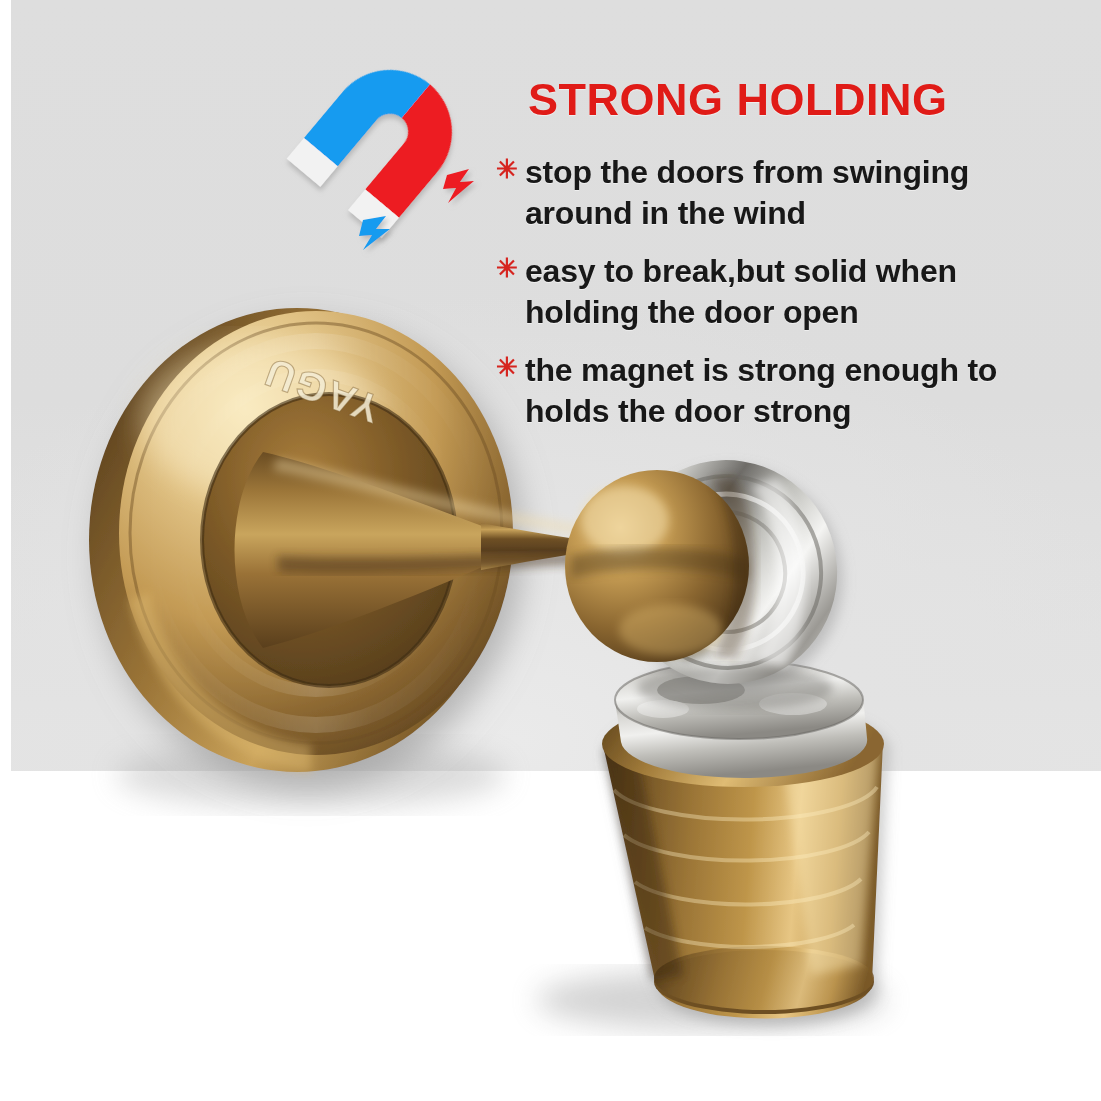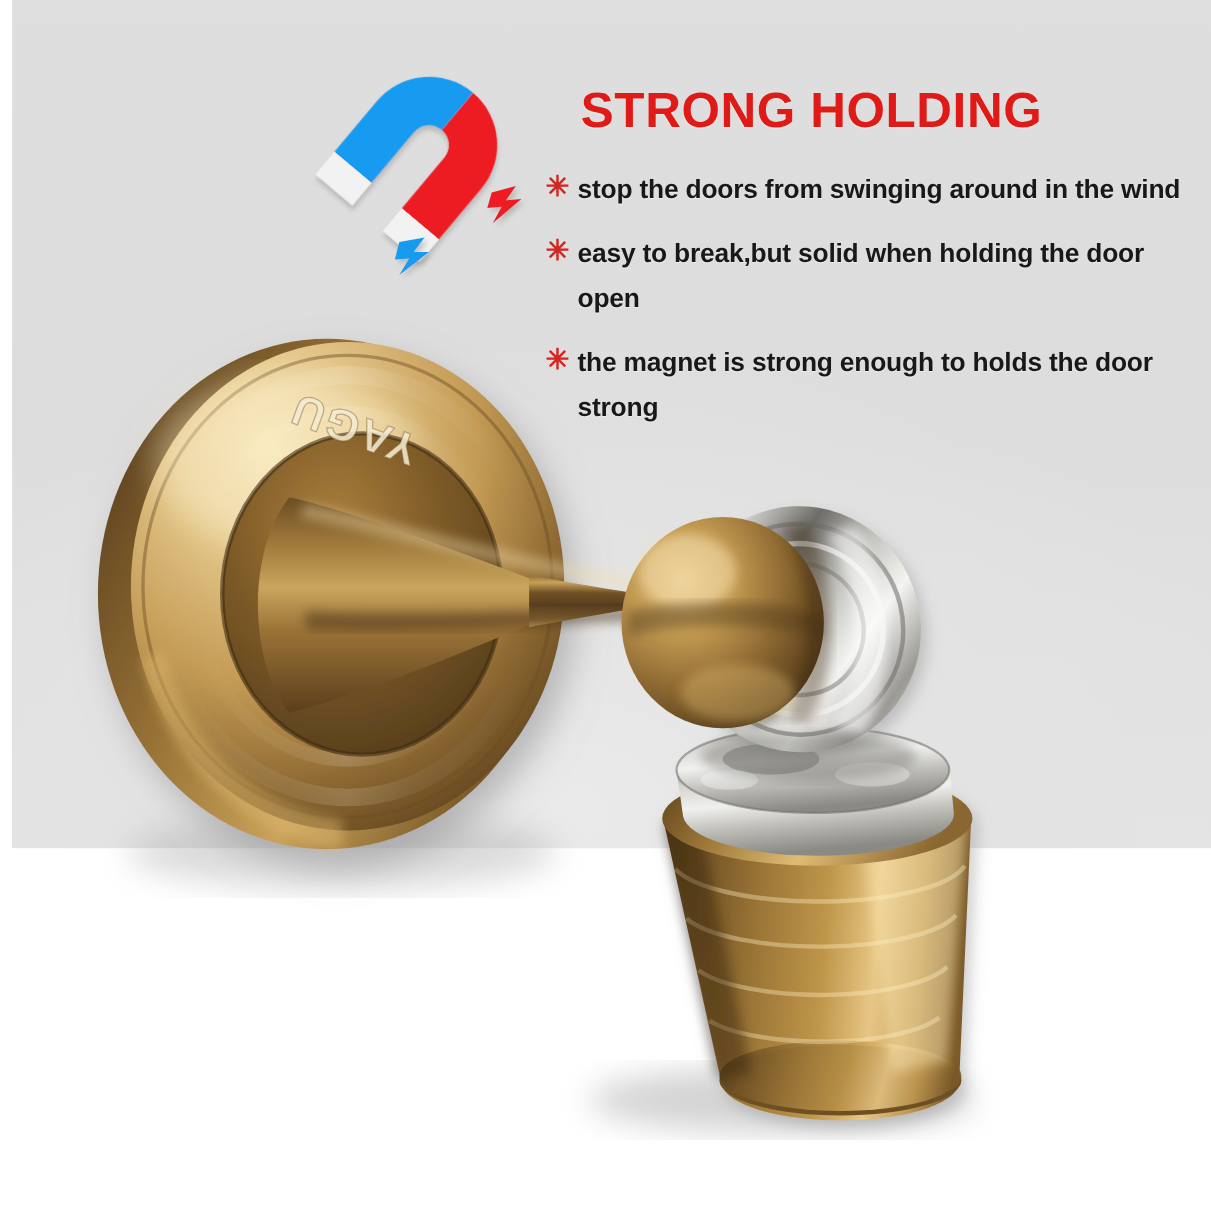--- a/index.html
+++ b/index.html
@@ -47,21 +47,21 @@
     flex:0 0 auto;
     width:30px;
     color:#D6241F;
     font-size:26px; font-weight:bold;
     line-height:34px;
     text-align:left;
     padding-left:1px;
   }
   .bullet-text {
     flex:1 1 auto;
-    font-size:24px;
+    font-size:32px;
     font-weight:bold;
     color:#181818;
     line-height:41px;
     letter-spacing:-0.2px;
     text-shadow:0 1px 0 rgba(255,255,255,.5);
   }
 
   
   #product { position:absolute; left:0; top:0; width:1101px; height:1101px; }
 

